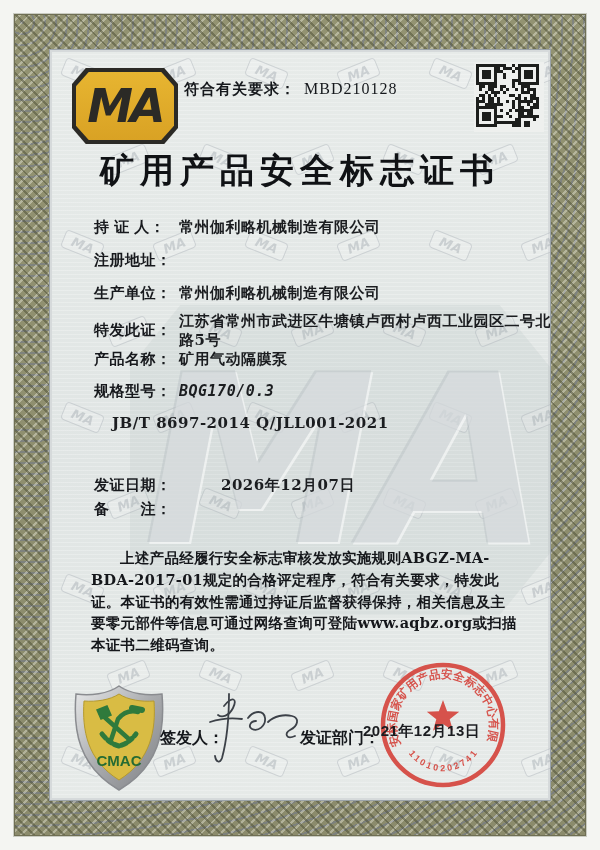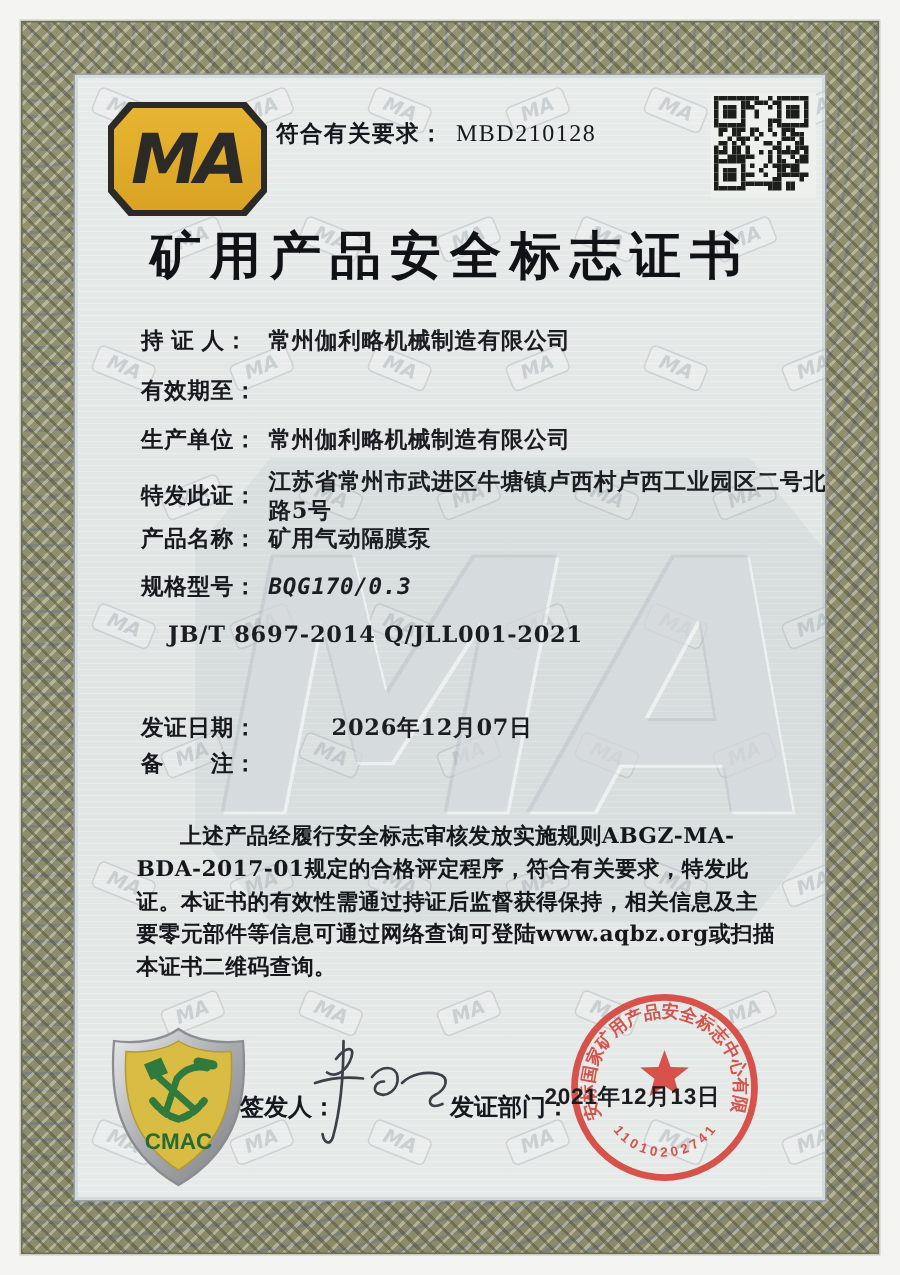--- a/index.html
+++ b/index.html
@@ -423,21 +423,21 @@
         </div>
       </div>
 
     <div class="title">矿用产品安全标志证书</div>
 
     <div class="row" style="top:168px">
       <span class="lbl">持 证 人：</span>
       <span class="val">常州伽利略机械制造有限公司</span>
     </div>
     <div class="row" style="top:201px">
-      <span class="lbl">有效期至：</span>
+      <span class="lbl">注册地址：</span>
     </div>
     <div class="row" style="top:234px">
       <span class="lbl">生产单位：</span>
       <span class="val">常州伽利略机械制造有限公司</span>
     </div>
     <div class="row" style="top:262px">
       <span class="lbl" style="padding-top:9px">特发此证：</span>
       <span class="val val2-wrap">江苏省常州市武进区牛塘镇卢西村卢西工业园区二号北路5号</span>
     </div>
     <div class="row" style="top:300px">

